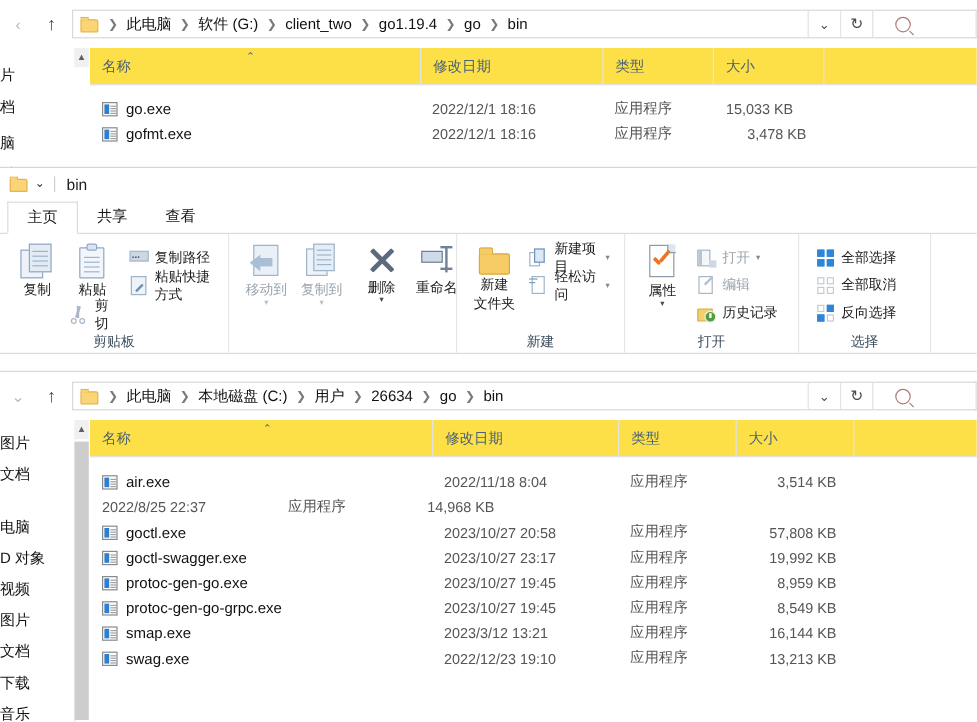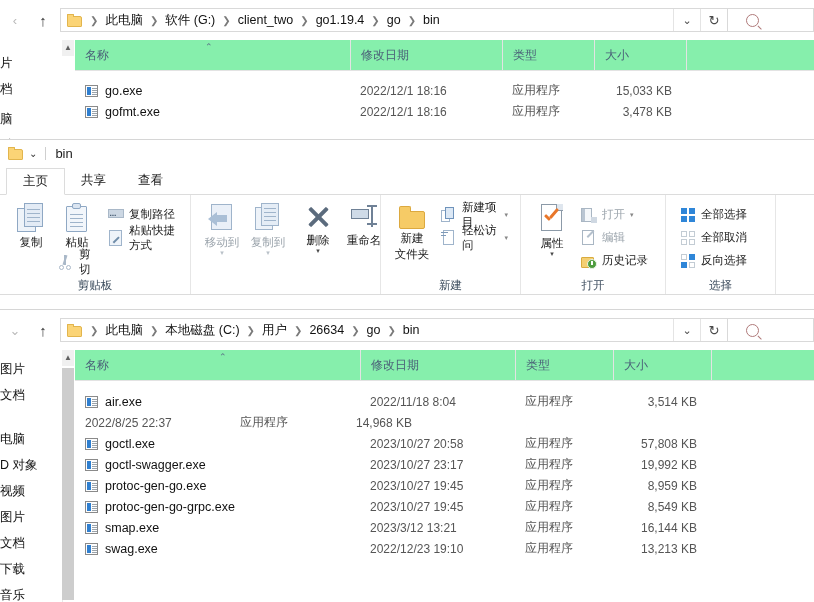--- a/index.html
+++ b/index.html
@@ -38,21 +38,21 @@
         border-left:1px solid #e4e4e4;height:100%;display:flex;align-items:center;justify-content:center;}
   .crumb-refresh{flex:0 0 auto;width:26px;text-align:center;color:#4a4a4a;font-size:13px;
         border-left:1px solid #e4e4e4;height:100%;display:flex;align-items:center;justify-content:center;}
   .searchbox{flex:0 0 86px;height:24px;border:1px solid #d9d9d9;border-left:none;background:#fff;
         box-sizing:border-box;display:flex;align-items:center;padding-left:18px;}
   .mag{width:11px;height:11px;border:1.4px solid #b07a7a;border-radius:50%;position:relative;display:inline-block;}
   .mag:after{content:"";position:absolute;right:-4px;bottom:-3px;width:5px;height:1.4px;
         background:#b07a7a;transform:rotate(45deg);}
 
   
-  .colhdr{height:30px;display:flex;align-items:flex-end;background:#86efac;
+  .colhdr{height:30px;display:flex;align-items:flex-end;background:#fde047;
           border-bottom:1px solid #e3e3e3;position:relative;}
   .ch{font-size:12px;color:#4a6178;height:30px;display:flex;align-items:center;
       padding-left:10px;box-sizing:border-box;position:relative;}
   .ch + .ch{border-left:1px solid #e3e3e3;}
   .sortcaret{position:absolute;top:2px;font-size:9px;color:#5b7186;}
 
   
   .row{height:21px;display:flex;align-items:center;}
   .cell-name{display:flex;align-items:center;padding-left:10px;box-sizing:border-box;}
   .exeicon{width:13px;height:12px;flex:0 0 auto;margin-right:7px;position:relative;
@@ -286,21 +286,21 @@
         <div class="ch" style="width:120px;"></div>
       </div>
       <div style="padding-top:9px;">
         <div class="row">
           <div class="cell-name" style="width:275px;">
             <span class="exeicon"></span>
             <span class="fname">go.exe</span>
           </div>
           <div class="cdate" style="width:152px;">2022/12/1 18:16</div>
           <div class="ctype" style="width:92px;">应用程序</div>
-          <div class="csize" style="width:92px;">15,033 KB</div>
+          <div class="csize" style="width:92px;text-align:center;">15,033 KB</div>
         </div>
         <div class="row">
           <div class="cell-name" style="width:275px;">
             <span class="exeicon"></span>
             <span class="fname">gofmt.exe</span>
           </div>
           <div class="cdate" style="width:152px;">2022/12/1 18:16</div>
           <div class="ctype" style="width:92px;">应用程序</div>
           <div class="csize" style="width:92px;">3,478 KB</div>
         </div>

